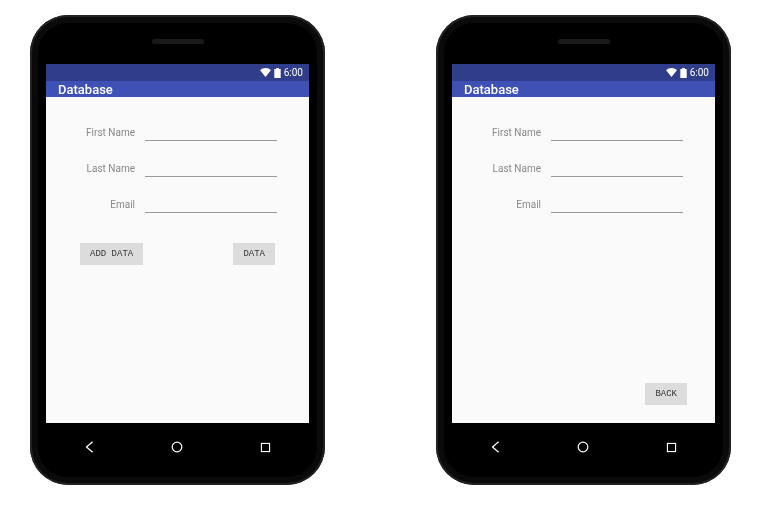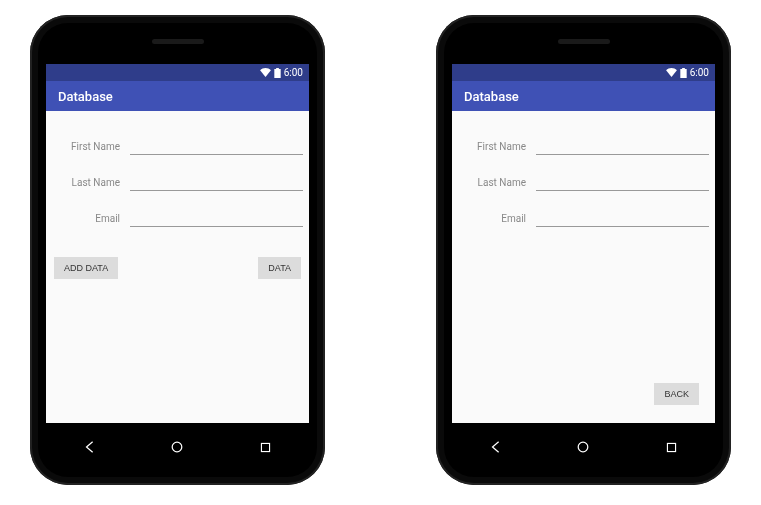--- a/index.html
+++ b/index.html
@@ -51,32 +51,32 @@
       background: #2f3d8a;
       color: #fff;
       display: flex;
       justify-content: flex-end;
       align-items: center;
       font-size: 10px;
       padding: 0 6px;
       gap: 3px;
     }
     .app-bar {
-      height: 30px;
+      height: 16px;
       background: #3f51b5;
       color: #fff;
       display: flex;
       align-items: center;
       padding: 0 12px;
       font-size: 13px;
       font-weight: 500;
     }
     .content {
       flex: 1;
-      padding: 26px 6px 10px;
+      padding: 26px 32px 10px;
       position: relative;
     }
     .form-row {
       display: flex;
       align-items: center;
       margin-bottom: 18px;
       font-size: 10px;
       color: #888;
     }
     .form-label {
@@ -100,31 +100,31 @@
       padding: 0 2px;
     }
     .btn {
       background: #dcdcdc;
       border: none;
       padding: 6px 10px;
       font-size: 9px;
       font-weight: 500;
       color: #333;
       cursor: pointer;
-      font-family: Liberation Sans, sans-serif;
+      font-family: Liberation Mono, monospace;
     }
     .btn-center-row {
       display: flex;
       justify-content: center;
       margin-top: 48px;
     }
     .btn-bottom-right {
       position: absolute;
       bottom: 18px;
-      right: 16px;
+      right: 28px;
     }
     .nav-bar {
       height: 32px;
       background: #000;
       display: flex;
       justify-content: space-around;
       align-items: center;
       margin: 0 8px;
     }
     .nav-icon {

